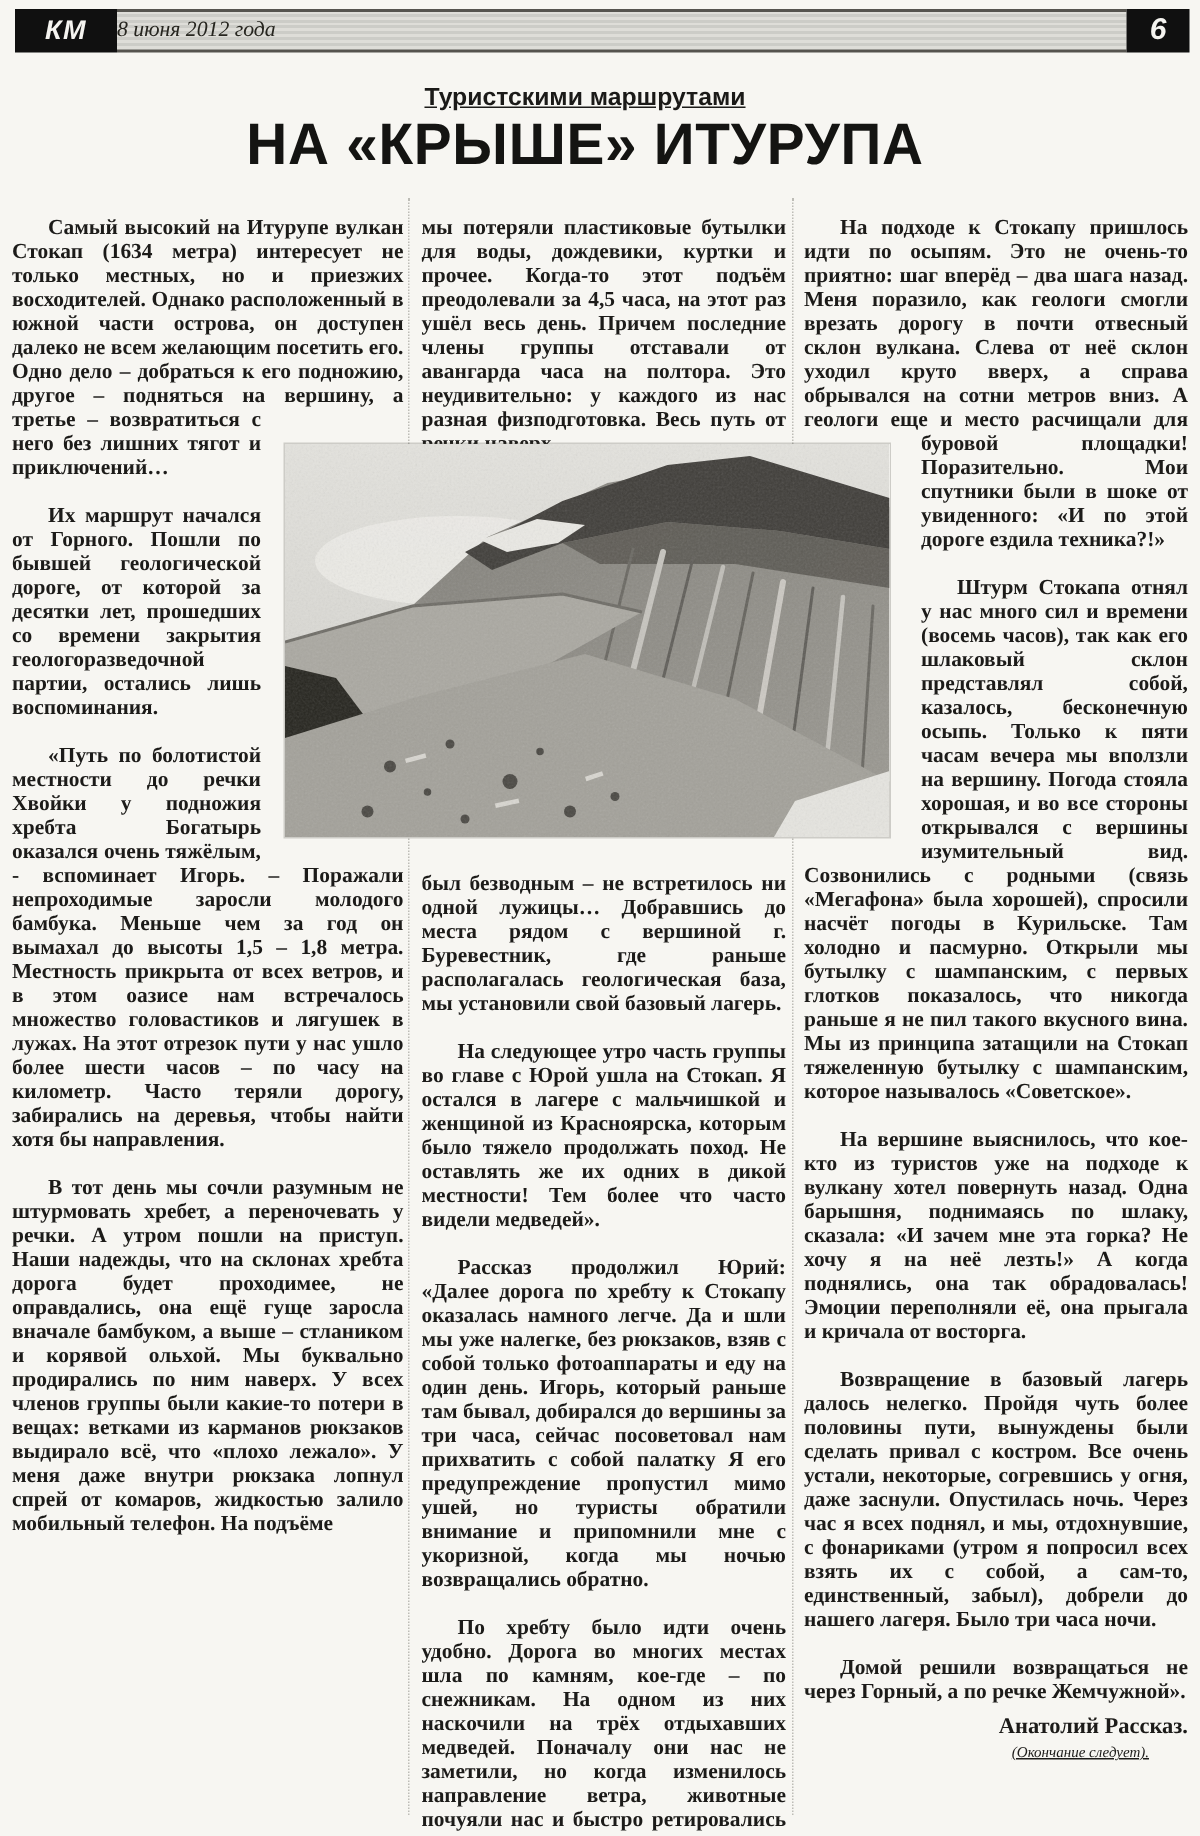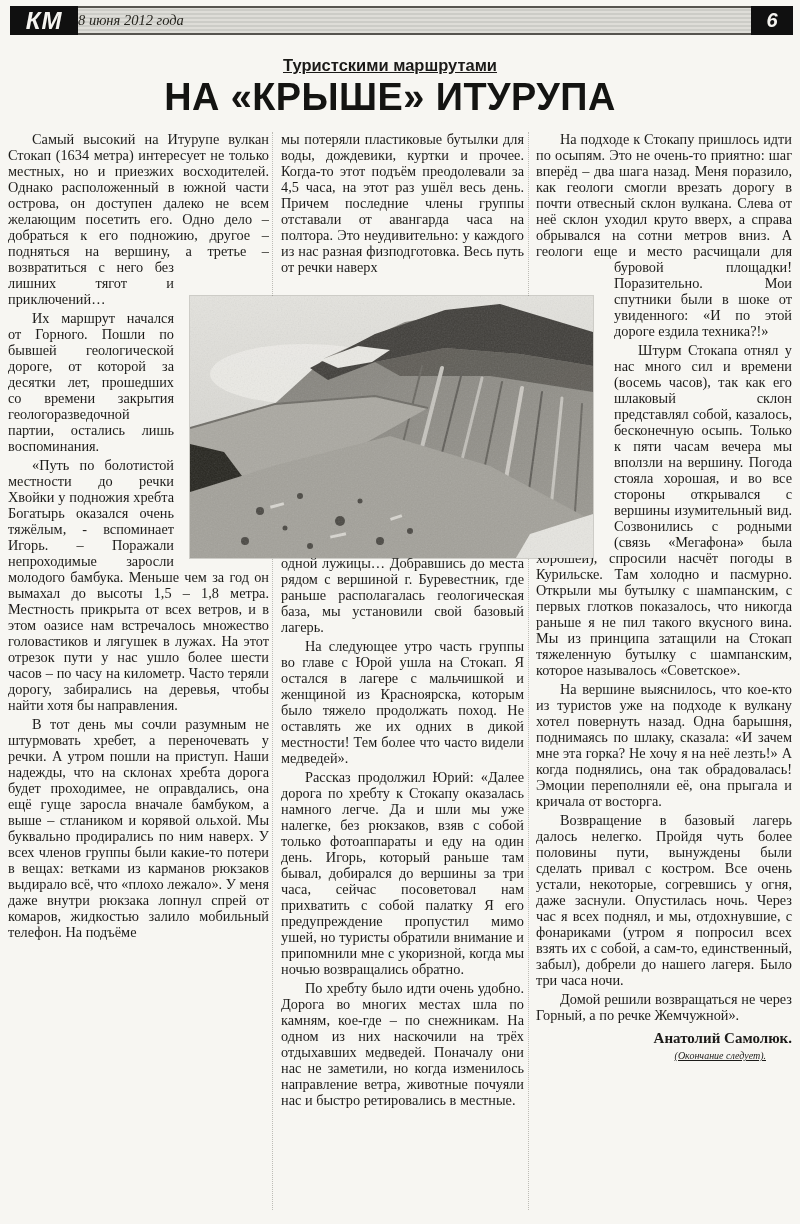--- a/index.html
+++ b/index.html
@@ -2,39 +2,39 @@
 <html lang="ru"><head>
 <meta charset="utf-8">
 <style>
   html,body{margin:0;padding:0;background:#e6e5e1;}
   .page{position:relative;width:800px;height:1224px;background:#f7f6f2;overflow:hidden;
         font-family:"Liberation Serif",serif;color:#1c1b19;}
   
   .masthead{position:absolute;left:10px;top:6px;width:783px;height:29px;display:flex;align-items:stretch;}
   .mh-box{background:#101010;color:#f5f4f0;font-family:"Liberation Sans",sans-serif;
           font-weight:bold;font-style:italic;display:flex;align-items:center;justify-content:center;}
-  .mh-left{width:68px;font-size:24px;letter-spacing:1px;}
+  .mh-left{width:68px;font-size:18px;letter-spacing:1px;}
   .mh-right{width:42px;font-size:20px;}
   .mh-strip{flex:1;border-top:2px solid #56544f;border-bottom:2px solid #56544f;box-sizing:border-box;
             background:repeating-linear-gradient(0deg,#deddd8 0 2px,#ccccc7 2px 4px);
             display:flex;align-items:center;}
   .mh-date{font-style:italic;font-size:14.5px;color:#26251f;}
   
   .rubric{position:absolute;top:56px;left:0;width:780px;text-align:center;
           font-family:"Liberation Sans",sans-serif;font-weight:bold;
           font-size:16.5px;text-decoration:underline;color:#1b1a18;}
   .headline{position:absolute;top:75px;left:0;width:780px;text-align:center;
             font-family:"Liberation Sans",sans-serif;font-weight:bold;font-size:39px;
             color:#141412;letter-spacing:.5px;transform:scaleX(.97);}
   
   .col{position:absolute;top:128px;font-size:14.3px;line-height:16px;text-align:justify;}
   #col1{left:8px;width:261px;}
   #col2{left:281px;width:243px;}
   #col3{left:536px;width:256px;}
-  .para{margin:3px 0 3px;text-indent:24px;}
+  .para{margin:16px 0 3px;text-indent:24px;font-weight:bold;}
   .para.noindent{text-indent:0;}
   .wrap-float{display:block;}
   .wf-right{float:right;margin:2px 0 4px 9px;}
   .wf-left{float:left;margin:2px 10px 4px 0;}
   .ph-spacer{width:100%;}
   .gutter{position:absolute;top:132px;height:1078px;border-left:1px dotted #a5a49e;opacity:.7;}
   #gutter1{left:272px;} #gutter2{left:528px;}
   
   .photo{position:absolute;left:190px;top:296px;width:403px;height:262px;z-index:2;
          box-shadow:0 0 0 1px rgba(80,78,72,.25);}
@@ -77,21 +77,21 @@
       <p class="para">По хребту было идти очень удобно. Дорога во многих местах шла по камням, кое-где – по снежникам. На одном из них наскочили на трёх отдыхавших медведей. Поначалу они нас не заметили, но когда изменилось направление ветра, животные почуяли нас и быстро ретировались в местные.</p>
     </div>
   <div class="col" id="col3">
     <div>
         <p class="para">На подходе к Стокапу пришлось идти по осыпям. Это не очень-то приятно: шаг вперёд – два шага назад. Меня поразило, как геологи смогли врезать дорогу в почти отвесный склон вулкана. Слева от неё склон уходил круто вверх, а справа обрывался на сотни метров вниз. А геологи еще и место расчищали для <span class="wrap-float wf-left" style="width: 68px; height: 275px;"></span>буровой площадки! Поразительно. Мои спутники были в шоке от увиденного: «И по этой дороге ездила техника?!»</p>
         <p class="para">Штурм Стокапа отнял у нас много сил и времени (восемь часов), так как его шлаковый склон представлял собой, казалось, бесконечную осыпь. Только к пяти часам вечера мы вползли на вершину. Погода стояла хорошая, и во все стороны открывался с вершины изумительный вид. Созвонились с родными (связь «Мегафона» была хорошей), спросили насчёт погоды в Курильске. Там холодно и пасмурно. Открыли мы бутылку с шампанским, с первых глотков показалось, что никогда раньше я не пил такого вкусного вина. Мы из принципа затащили на Стокап тяжеленную бутылку с шампанским, которое называлось «Советское».</p>
         <p class="para">На вершине выяснилось, что кое-кто из туристов уже на подходе к вулкану хотел повернуть назад. Одна барышня, поднимаясь по шлаку, сказала: «И зачем мне эта горка? Не хочу я на неё лезть!» А когда поднялись, она так обрадовалась! Эмоции переполняли её, она прыгала и кричала от восторга.</p>
         <p class="para">Возвращение в базовый лагерь далось нелегко. Пройдя чуть более половины пути, вынуждены были сделать привал с костром. Все очень устали, некоторые, согревшись у огня, даже заснули. Опустилась ночь. Через час я всех поднял, и мы, отдохнувшие, с фонариками (утром я попросил всех взять их с собой, а сам-то, единственный, забыл), добрели до нашего лагеря. Было три часа ночи.</p>
         <p class="para">Домой решили возвращаться не через Горный, а по речке Жемчужной».</p>
       </div>
-    <div class="byline">Анатолий Самолюк.</div>
+    <div class="byline">Анатолий Рассказ.</div>
     <div class="ending">(Окончание следует).</div>
   </div>
 
   <div class="photo">
     <svg viewBox="0 0 403 262" preserveAspectRatio="none">
       <defs>
         <filter id="grain">
             <feTurbulence type="fractalNoise" baseFrequency="0.7" numOctaves="2" stitchTiles="stitch"></feTurbulence>
             <feColorMatrix type="saturate" values="0"></feColorMatrix>
           </filter>

